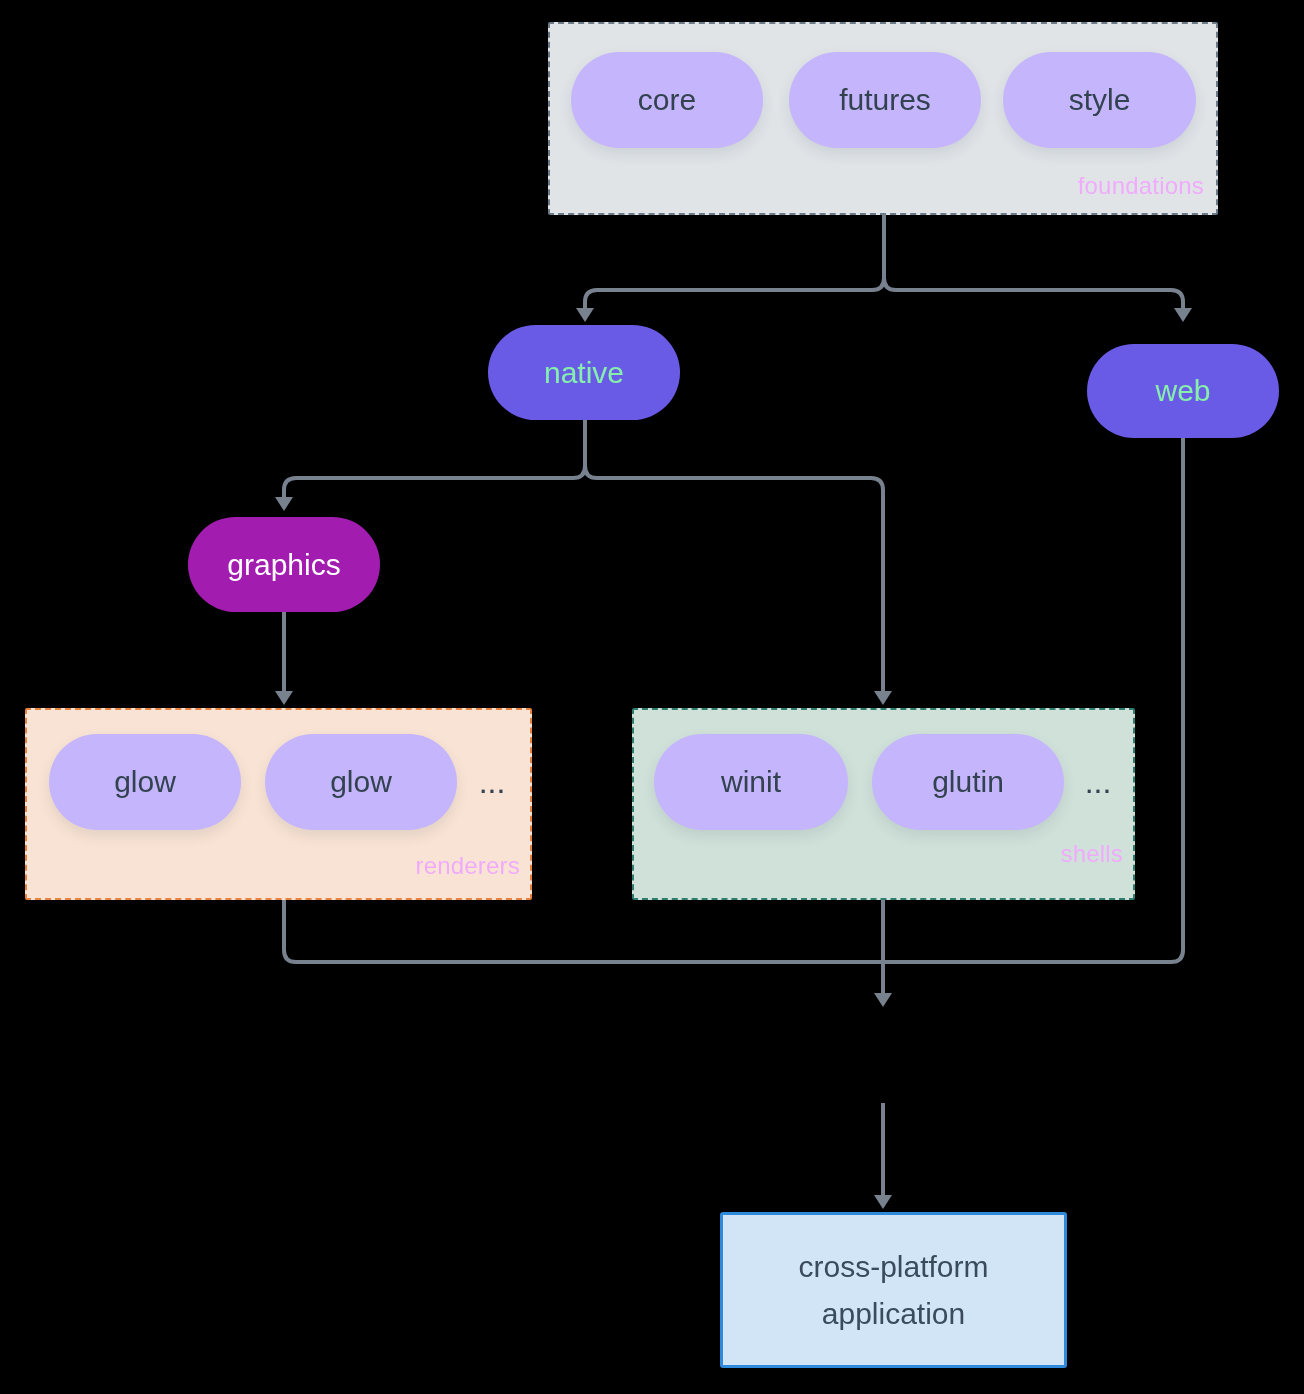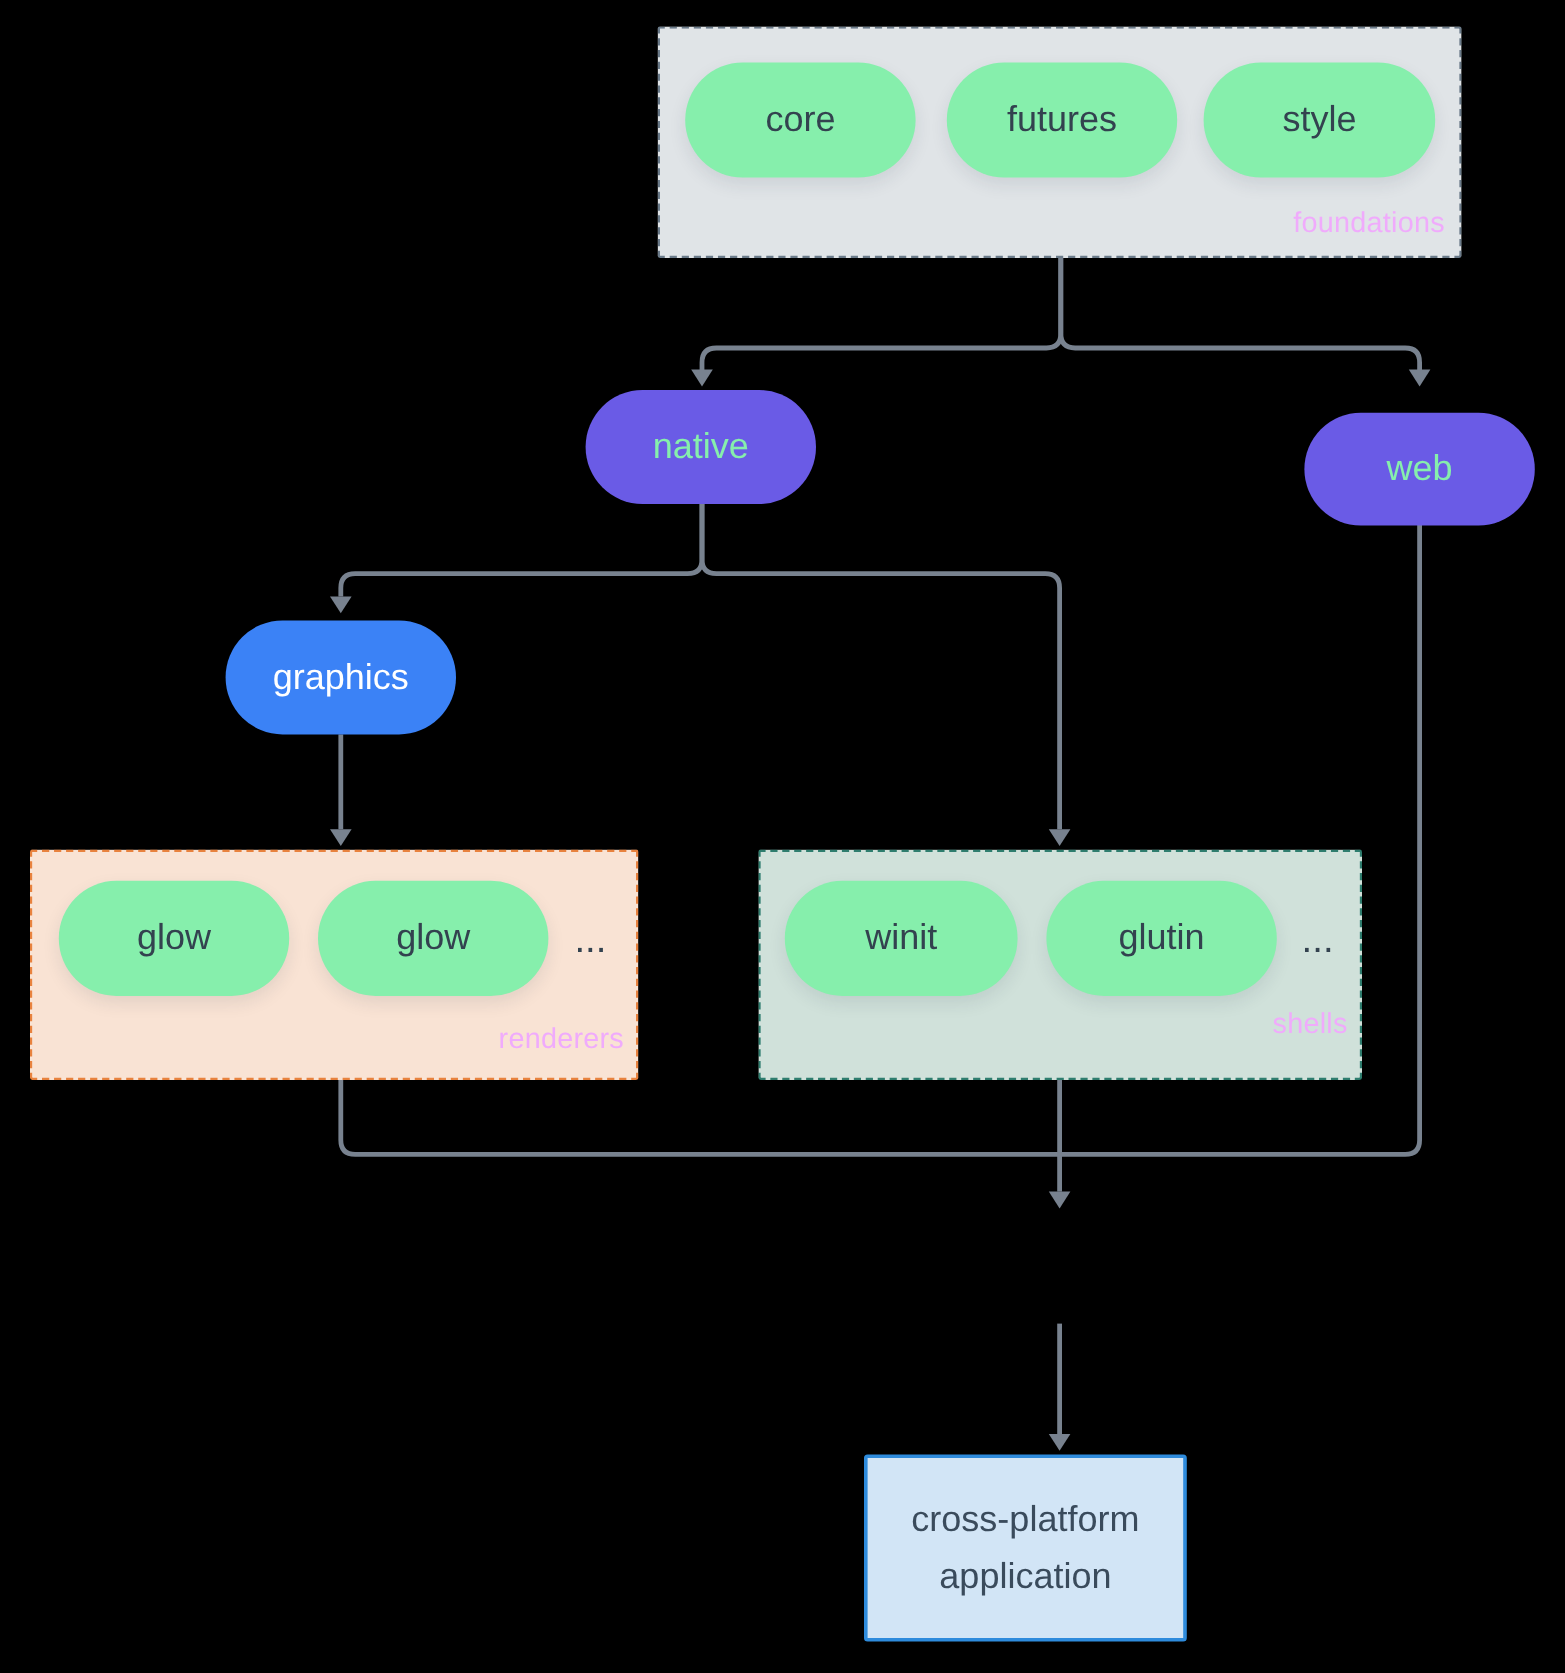--- a/index.html
+++ b/index.html
@@ -49,41 +49,41 @@
   }
   .pill {
     position: absolute;
     display: flex;
     align-items: center;
     justify-content: center;
     border-radius: 48px;
     font-size: 30px;
   }
   .pill.white {
-    background: #86efac;
+    background: #c4b5fd;
     color: #33424f;
     box-shadow: 0 6px 14px rgba(30,50,70,0.10);
     text-align: right;
   }
   .pill.purple { background: #6a5be6; color: #86efac; }
-  .pill.orange { background: #3b82f6; color: #ffffff; }
+  .pill.orange { background: #a21caf; color: #ffffff; }
   .pill.blue   { background: #2e8bdc; color: #ffffff; }
 
   .ellipsis {
     position: absolute;
     width: 56px; height: 50px;
     display: flex;
     align-items: center;
     justify-content: center;
     font-size: 32px;
     color: #33424f;
   }
   .appbox {
     position: absolute;
-    left: 720px; top: 1212px; width: 269px; height: 156px;
+    left: 720px; top: 1212px; width: 347px; height: 156px;
     box-sizing: border-box;
     background: #d2e5f6;
     border: 3px solid #2e8bdc;
     border-radius: 3px;
     display: flex;
     flex-direction: column;
     align-items: center;
     justify-content: center;
     color: #3a4b5c;
     font-size: 30px;

